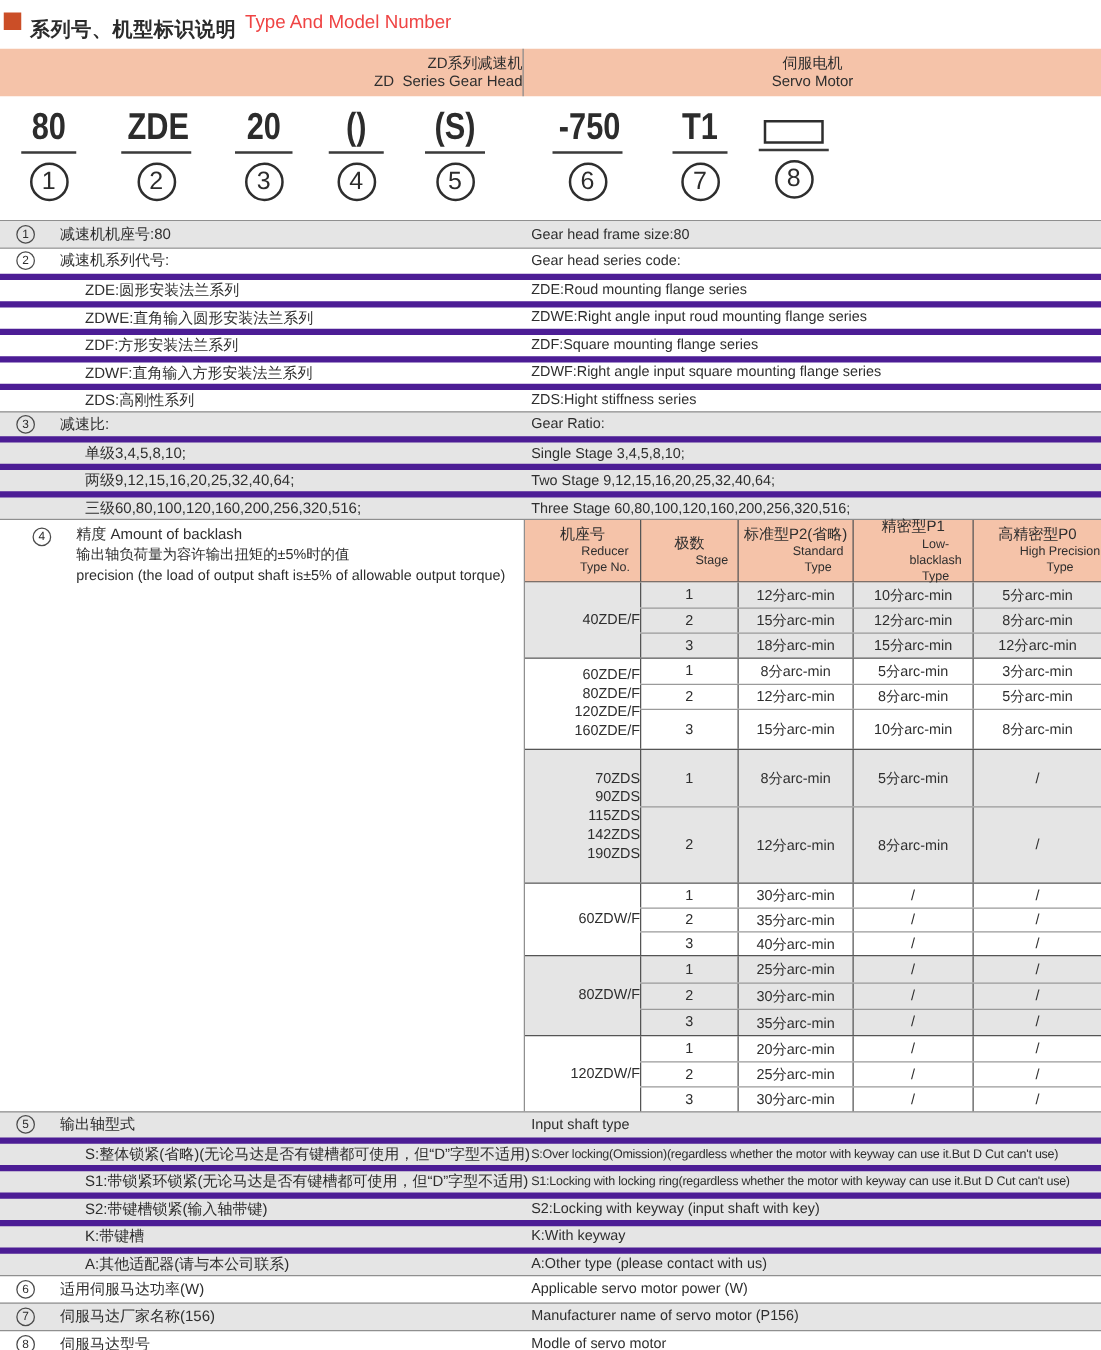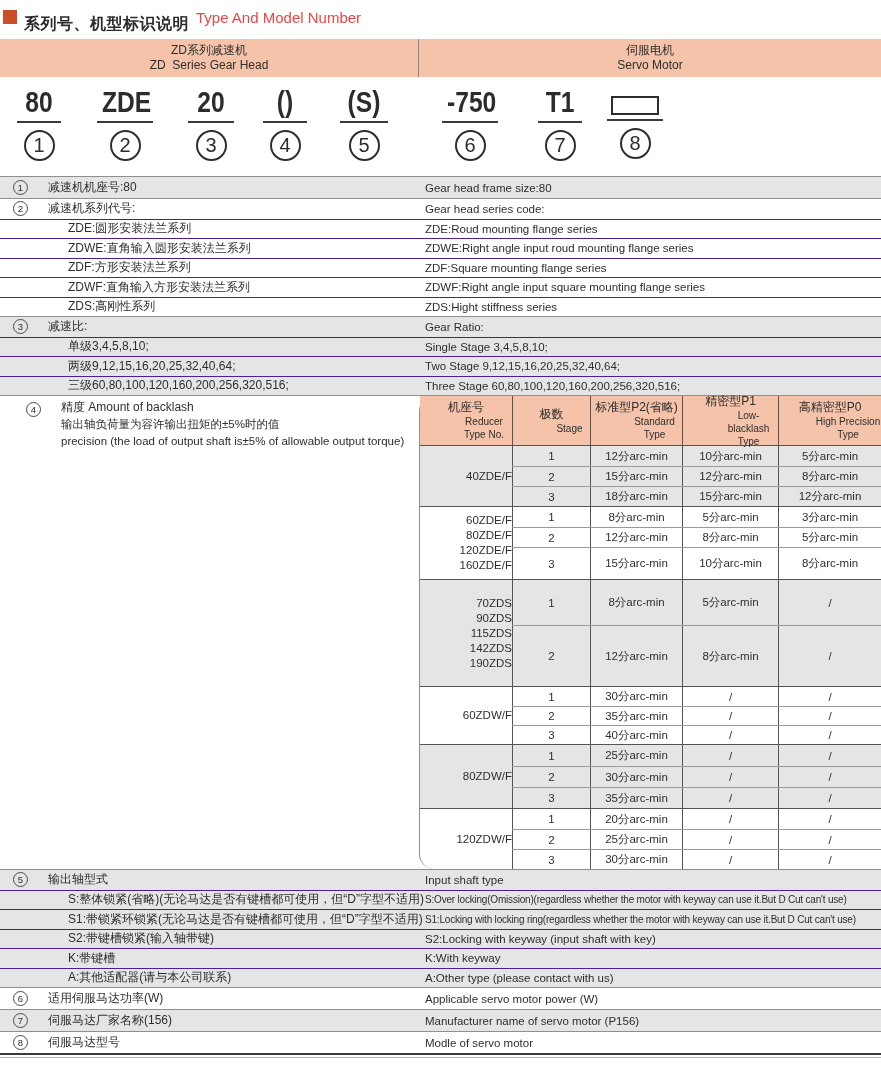--- a/index.html
+++ b/index.html
@@ -15,21 +15,21 @@
 
   
   .title-row { display: flex; align-items: center; padding: 7px 0 0 3px; height: 27px; }
   .title-sq { width: 14px; height: 14px; background: #cb4e27; flex: none; }
   .title-zh { font-weight: bold; font-size: 16px; margin-left: 7px; letter-spacing: .5px; color: #2b2b2b; margin-top: 15px; }
   .title-en { font-size: 15px; margin-left: 7px; color: #ef4444; }
 
   
   .hdr-strip { display: flex; margin-top: 12px; background: #f5c3a9; height: 38px; }
   .hdr-cell { display: flex; flex-direction: column; justify-content: center; text-align: center; }
-  .hdr-cell.left { width: 419px; border-right: 1px solid #8a8a8a; }
+  .hdr-cell.left { width: 419px; border-right: 1px solid #8a8a8a; align-items: flex-end; }
   .hdr-cell.right { flex: 1; }
   .hdr-zh { font-size: 12px; line-height: 15px; }
   .hdr-en { font-size: 12px; line-height: 15px; white-space: pre; }
 
   
   .model-row { position: relative; height: 99px; }
   .seg { position: absolute; top: 10px; text-align: center; }
   .seg-code {
     font-size: 30px; font-weight: bold; line-height: 30px; height: 30px;
     transform: scaleX(.82); transform-origin: center; white-space: nowrap; color: #2c2c2c;
@@ -40,42 +40,42 @@
     margin: 7px auto 0; font-size: 20px; line-height: 27px; text-align: center; color: #2c2c2c;
   }
   .seg-box { width: 48px; height: 19px; border: 2.5px solid #2e2e2e; margin: 9px auto 0; background: #fff; }
 
   
   .spec { border-top: 1.5px solid #8f8f8f; border-bottom: 2px solid #3a3a3a; }
   .block.shaded { background: #e5e5e5; }
   .block + .block { border-top: 1px solid #8f8f8f; }
   .row { display: flex; align-items: center; min-height: 19.5px; }
   .row.single { min-height: 21px; }
-  .row + .row { border-top: 1px solid #4c1d95; }
+  .row + .row { border-top: 5px solid #4c1d95; }
   .cell-left { width: 419px; display: flex; align-items: center; flex: none; }
   .cell-left.no-num { padding-left: 48px; }
   .circ {
     width: 15px; height: 15px; border: 1px solid #4a4a4a; border-radius: 50%;
     font-size: 9.5px; display: flex; align-items: center; justify-content: center;
     margin-left: 13px; flex: none; background: transparent; color: #2e2e2e;
   }
   .zh-text { font-size: 12px; margin-left: 20px; white-space: nowrap; }
   .cell-right { flex: 1; padding-left: 6px; font-size: 11.5px; white-space: nowrap; }
   .cell-right.long { font-size: 10px; letter-spacing: -.2px; }
 
   
   .b4 { display: flex; align-items: stretch; }
   .b4-left { width: 419px; flex: none; padding: 3px 0 0 48px; }
   .b4-line { font-size: 12px; line-height: 17px; white-space: nowrap; }
   .b4-num-row { display: flex; align-items: flex-start; }
   .b4-num-row .circ { margin-top: 3px; }
   .b4-text { margin-left: 20px; }
 
   
-  .bl-table { width: 462px; flex: none; font-size: 11.5px; border-left: 1px solid #8f8f8f; border-radius: 15px; }
+  .bl-table { width: 462px; flex: none; font-size: 11.5px; border-left: 1px solid #8f8f8f; }
   .bl-header { display: flex; background: #f5c3a9; height: 50px; border-bottom: 1px solid #555; }
   .bl-hcell { display: flex; flex-direction: column; justify-content: center; text-align: center; }
   .bl-hcell + .bl-hcell { border-left: 1px solid #555; }
   .bl-hzh { font-size: 12px; line-height: 15px; }
   .bl-hen { font-size: 10px; line-height: 13px; margin-left: 36px; }
   .c-model { width: 92px; flex: none; }
   .c-stage { width: 78px; flex: none; }
   .c-p2 { width: 92px; flex: none; }
   .c-p1 { width: 96px; flex: none; }
   .c-p0 { flex: 1; }

